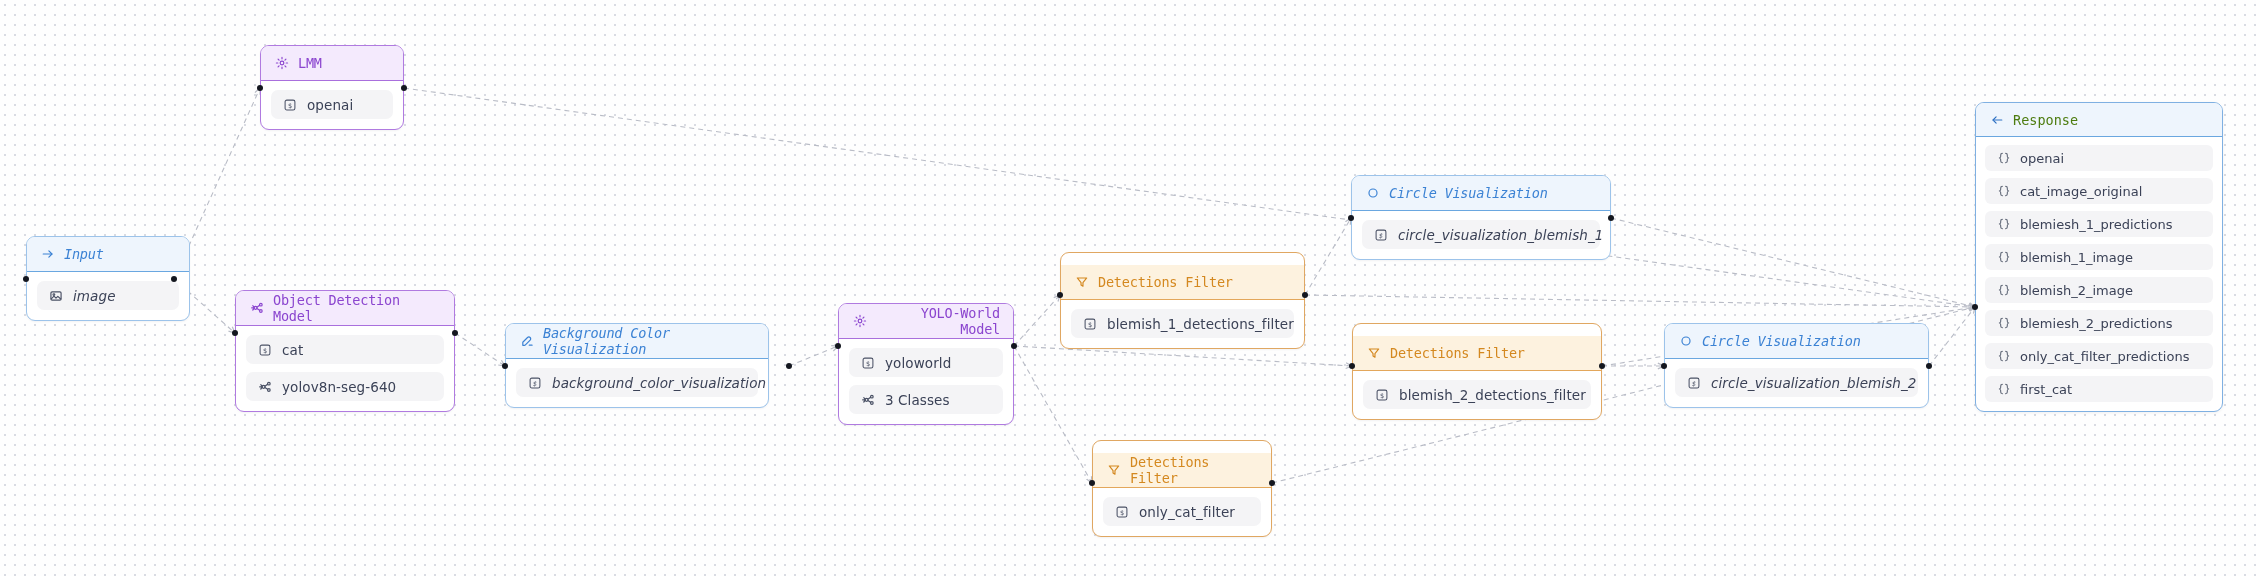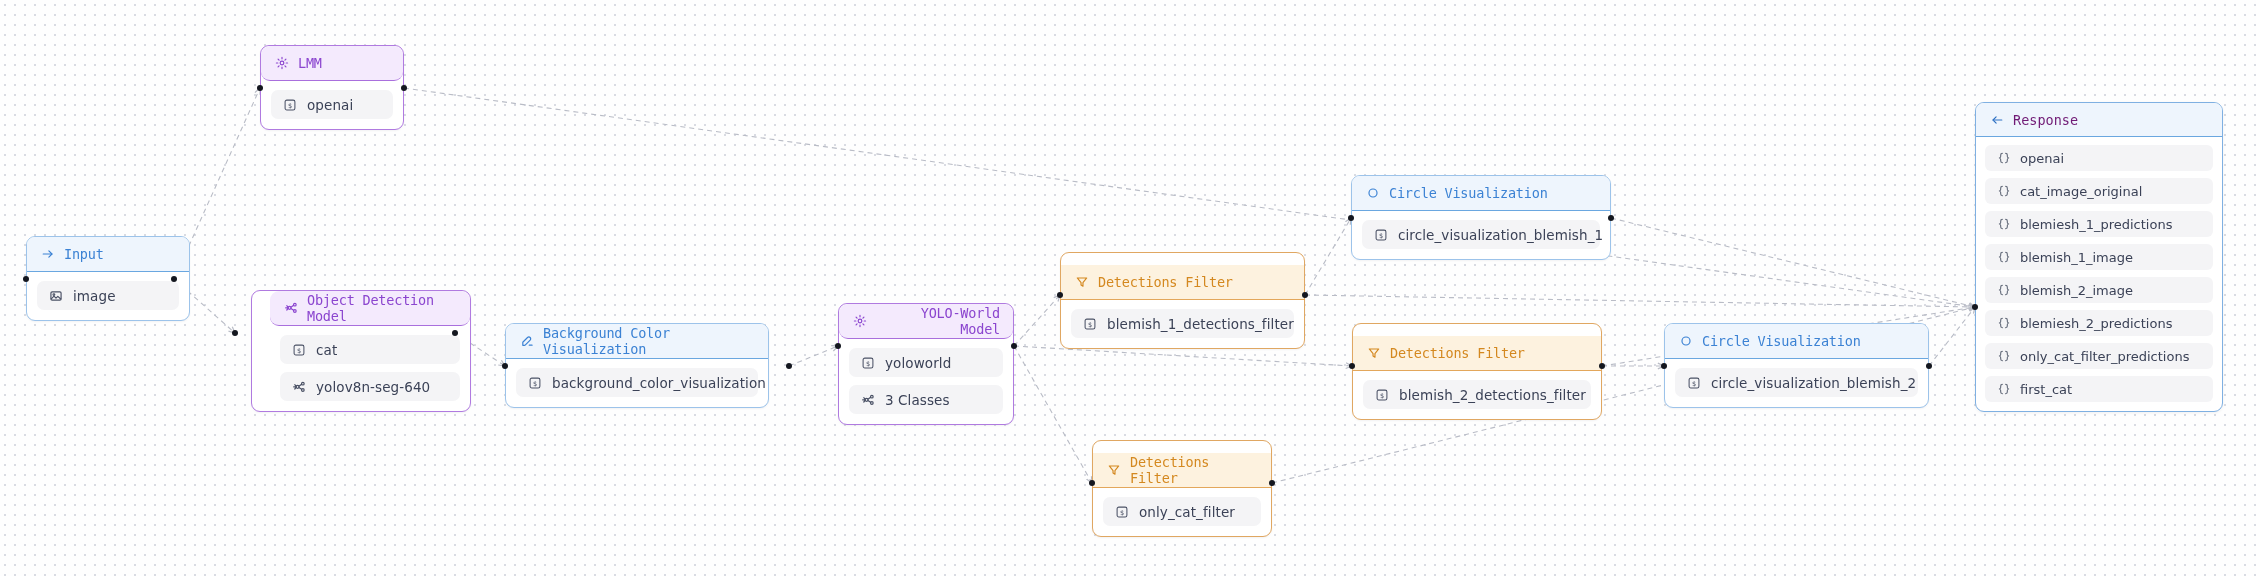--- a/index.html
+++ b/index.html
@@ -40,36 +40,36 @@
     display:flex;align-items:center;gap:10px;
     background:#f4f4f6;border-radius:7px;
     height:29px;padding:0 11px;
     font-size:13.5px;color:#3b4257;
     letter-spacing:.1px;white-space:nowrap;
     box-sizing:border-box;
   }
   .f-icon{flex:0 0 auto;display:flex;align-items:center;justify-content:center;width:15px;height:15px;}
 
   
-  .t-blue  { border-color:#9cc3ea; }
+  .t-blue  { border-color:#9cc3ea;font-style:italic; }
   .t-blue  .node-header{ background:#eef5fd; color:#3b82d4; border-bottom-color:#6aa7e0; }
   .t-purple{ border-color:#b07ae0; }
-  .t-purple .node-header{ background:#f4eafd; color:#8b45cf; border-bottom-color:#a96fdd;border-radius:9px; }
+  .t-purple .node-header{ background:#f4eafd; color:#8b45cf; border-bottom-color:#a96fdd; }
   .t-orange{ border-color:#e0a762; }
   .t-orange .node-header{ background:#fdf2df; color:#d4881f; border-bottom-color:#e3a75b;margin-top:12px; }
 
   
   .panel{
     position:absolute;border-radius:9px;background:#fff;
     border:1.3px solid #7fb0e2;box-sizing:border-box;overflow:hidden;
     box-shadow:0 1px 3px rgba(20,24,40,.06);
   }
   .panel-header{
     display:flex;align-items:center;gap:9px;height:34px;padding:0 13px;
-    background:#eef5fd;color:#701a75;border-bottom:1.3px solid #6aa7e0;
+    background:#eef5fd;color:#4d7c0f;border-bottom:1.3px solid #6aa7e0;
     font-family:"DejaVu Sans Mono","Liberation Mono",monospace;
     font-size:13.5px;box-sizing:border-box;
   }
   .panel-body{padding:8px 9px 9px 9px;display:flex;flex-direction:column;gap:7px;}
   .panel-row{
     display:flex;align-items:center;gap:9px;background:#f4f4f6;border-radius:6px;
     height:26px;padding:0 11px;font-size:13px;color:#3b4257;box-sizing:border-box;white-space:nowrap;
   }
   .port{position:absolute;width:6px;height:6px;border-radius:50%;background:#14171f;}
 </style>
@@ -142,21 +142,21 @@
                 <rect x="2.4" y="2.4" width="11.2" height="11.2" rx="2"></rect>
                 <text x="8" y="11.2" font-size="7.6" font-family="DejaVu Sans Mono, monospace" fill="#4a5165" stroke="none" text-anchor="middle">$</text>
               </svg>
             </span>
             <span>openai</span>
           </div>
         </div>
       </div>
       <div class="port" style="left: 257px; top: 85px;"></div>
       <div class="port" style="left: 401px; top: 85px;"></div>
-      <div class="node t-purple" style="left: 251px; top: 290px; width: 220px; padding-left: 18px;">
+      <div class="node t-purple" style="left: 235px; top: 290px; width: 220px;">
         <div class="node-header">
           <span class="f-icon">
             <svg width="14" height="14" viewBox="0 0 16 16" fill="none" stroke="#8b45cf" stroke-width="1.35" stroke-linecap="round" stroke-linejoin="round">
               <circle cx="12.4" cy="4.2" r="1.5"></circle>
               <circle cx="12.4" cy="11.4" r="1.5"></circle>
               <circle cx="6.4" cy="7.8" r="1.7"></circle>
               <path d="M7.9 7.1 11 4.8M7.9 8.6 11 10.7M4.7 7.8H1.9M3.2 5.3l1.4 1.6M3.2 10.3l1.4-1.6"></path>
             </svg>
           </span>
           <span>Object Detection Model</span>

